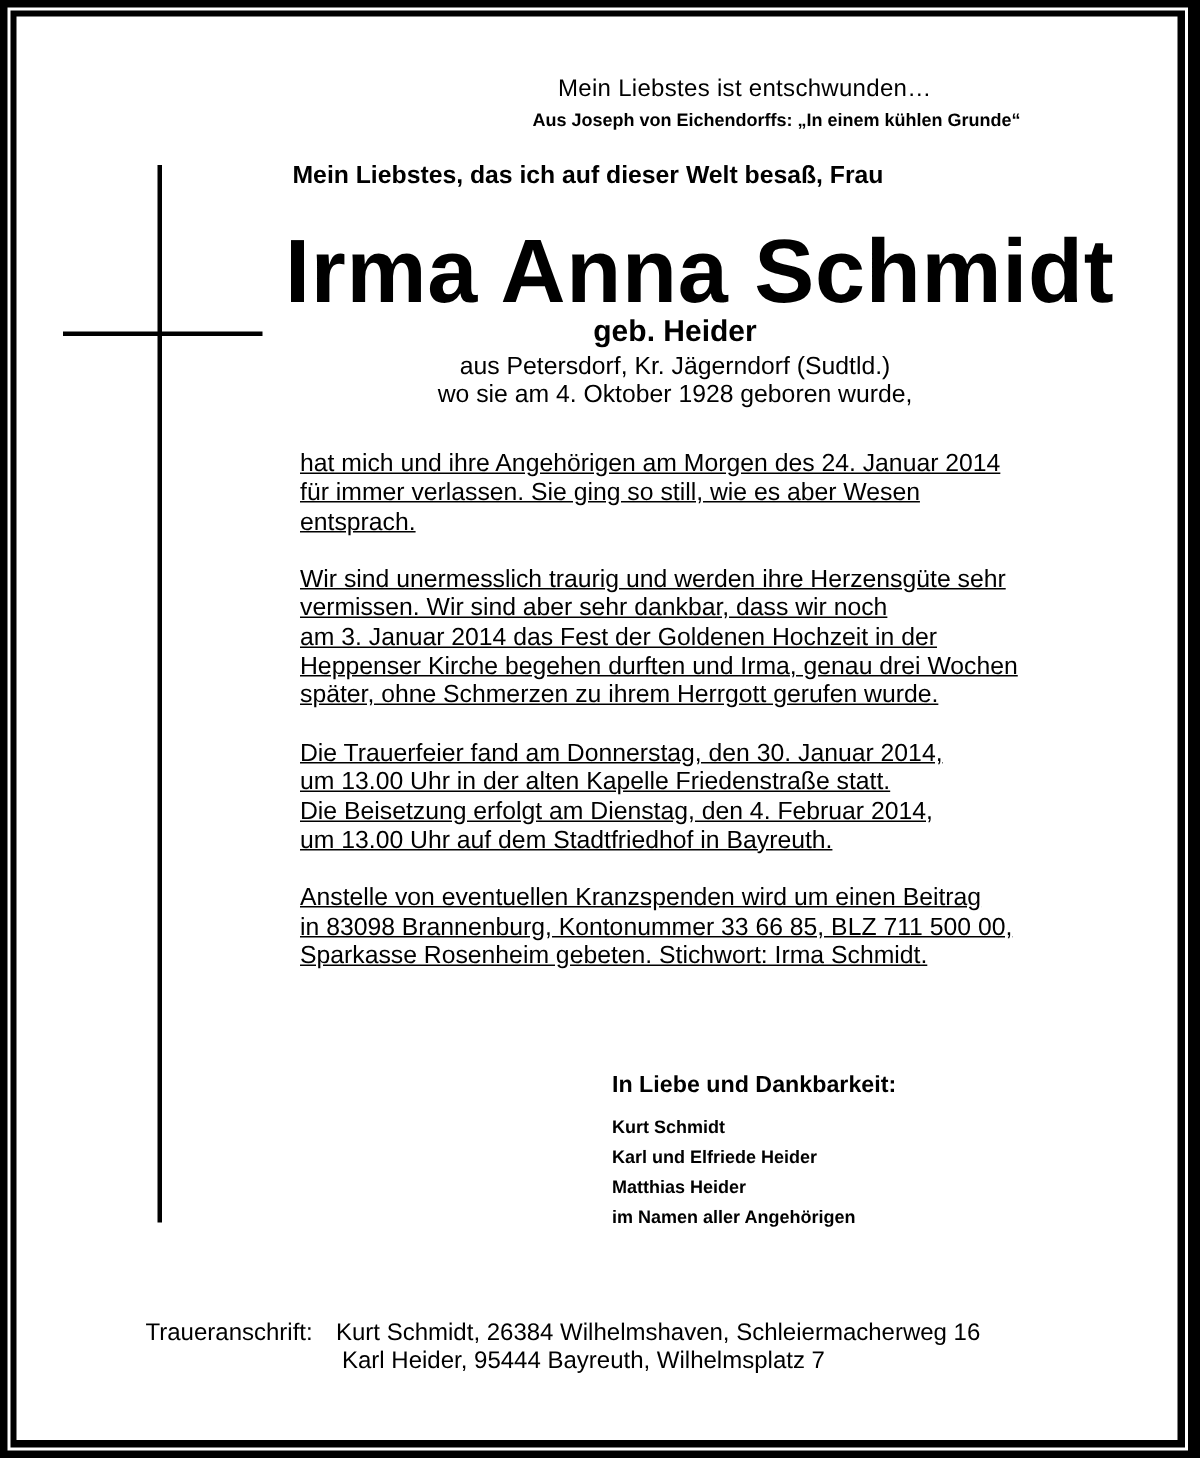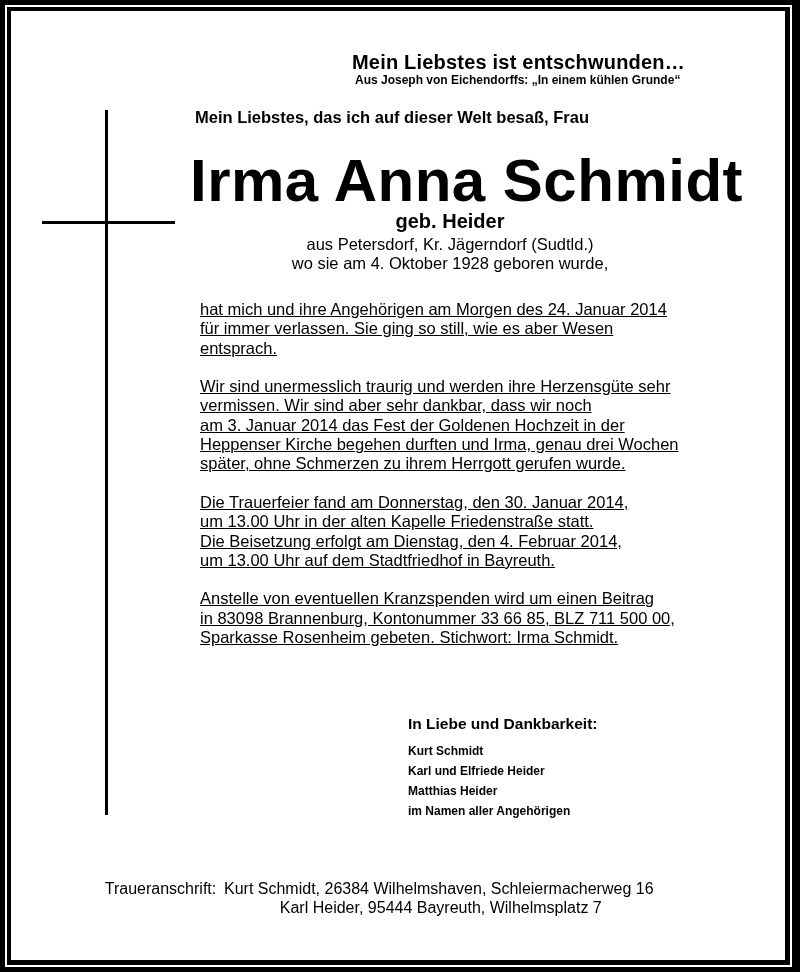--- a/index.html
+++ b/index.html
@@ -12,42 +12,42 @@
     position: absolute; left: 5px; top: 5px; width: 787px; height: 962px;
     background: #fff;
   }
   .inner-frame {
     position: absolute; left: 7px; top: 7px; width: 774px; height: 949px;
     border: 4px solid #000; border-right-width: 5px; border-bottom-width: 5px;
     background: #fff;
   }
   .abs { position: absolute; white-space: nowrap; font-weight: bold; }
 
-  .quote-title { left: 352px; top: 51px; font-size: 20px; font-weight: bold; letter-spacing: 0.2px; }
+  .quote-title { left: 372px; top: 51px; font-size: 16px; font-weight: normal; letter-spacing: 0.2px; }
   .quote-source { left: 355px; top: 73px; font-size: 12px; }
 
   .cross-vertical { position: absolute; left: 105px; top: 110px; width: 3px; height: 705px; background: #000; }
   .cross-horizontal { position: absolute; left: 42px; top: 221px; width: 133px; height: 3px; background: #000; }
 
   .intro { left: 195px; top: 108px; font-size: 16.5px; }
 
   .center-block { position: absolute; left: 190px; width: 520px; text-align: center; white-space: nowrap; }
   .name { top: 145px; font-size: 60px; font-weight: bold; letter-spacing: 0.5px; line-height: 72px; }
   .maiden { top: 209px; font-size: 20px; font-weight: bold; line-height: 24px; }
   .origin { top: 235px; font-size: 16.5px; line-height: 19px; }
 
   .body-text { position: absolute; left: 200px; width: 530px; font-size: 16.5px; line-height: 19.3px; }
   .body-text p { margin: 0 0 19.3px 0; white-space: nowrap; }
   .body-text .line { display: block; }
 
   .closing { left: 408px; top: 715px; font-size: 15.5px; }
   .signatures { position: absolute; left: 408px; top: 741px; font-size: 12px; font-weight: bold; line-height: 20px; white-space: nowrap; }
   .signatures .line { display: block; }
 
-  .footer { position: absolute; left: 97px; top: 879px; font-size: 16px; line-height: 19px; white-space: nowrap; text-align: center; }
+  .footer { position: absolute; left: 97px; top: 879px; font-size: 16px; line-height: 19px; white-space: nowrap; }
   .footer .row { display: block; }
   .footer .label { display: inline-block; width: 127px; }
   .footer .indent { display: inline-block; width: 131px; }
 </style>
 </head>
 <body>
 
 <div class="gap-frame"></div>
 <div class="inner-frame"></div>
 

